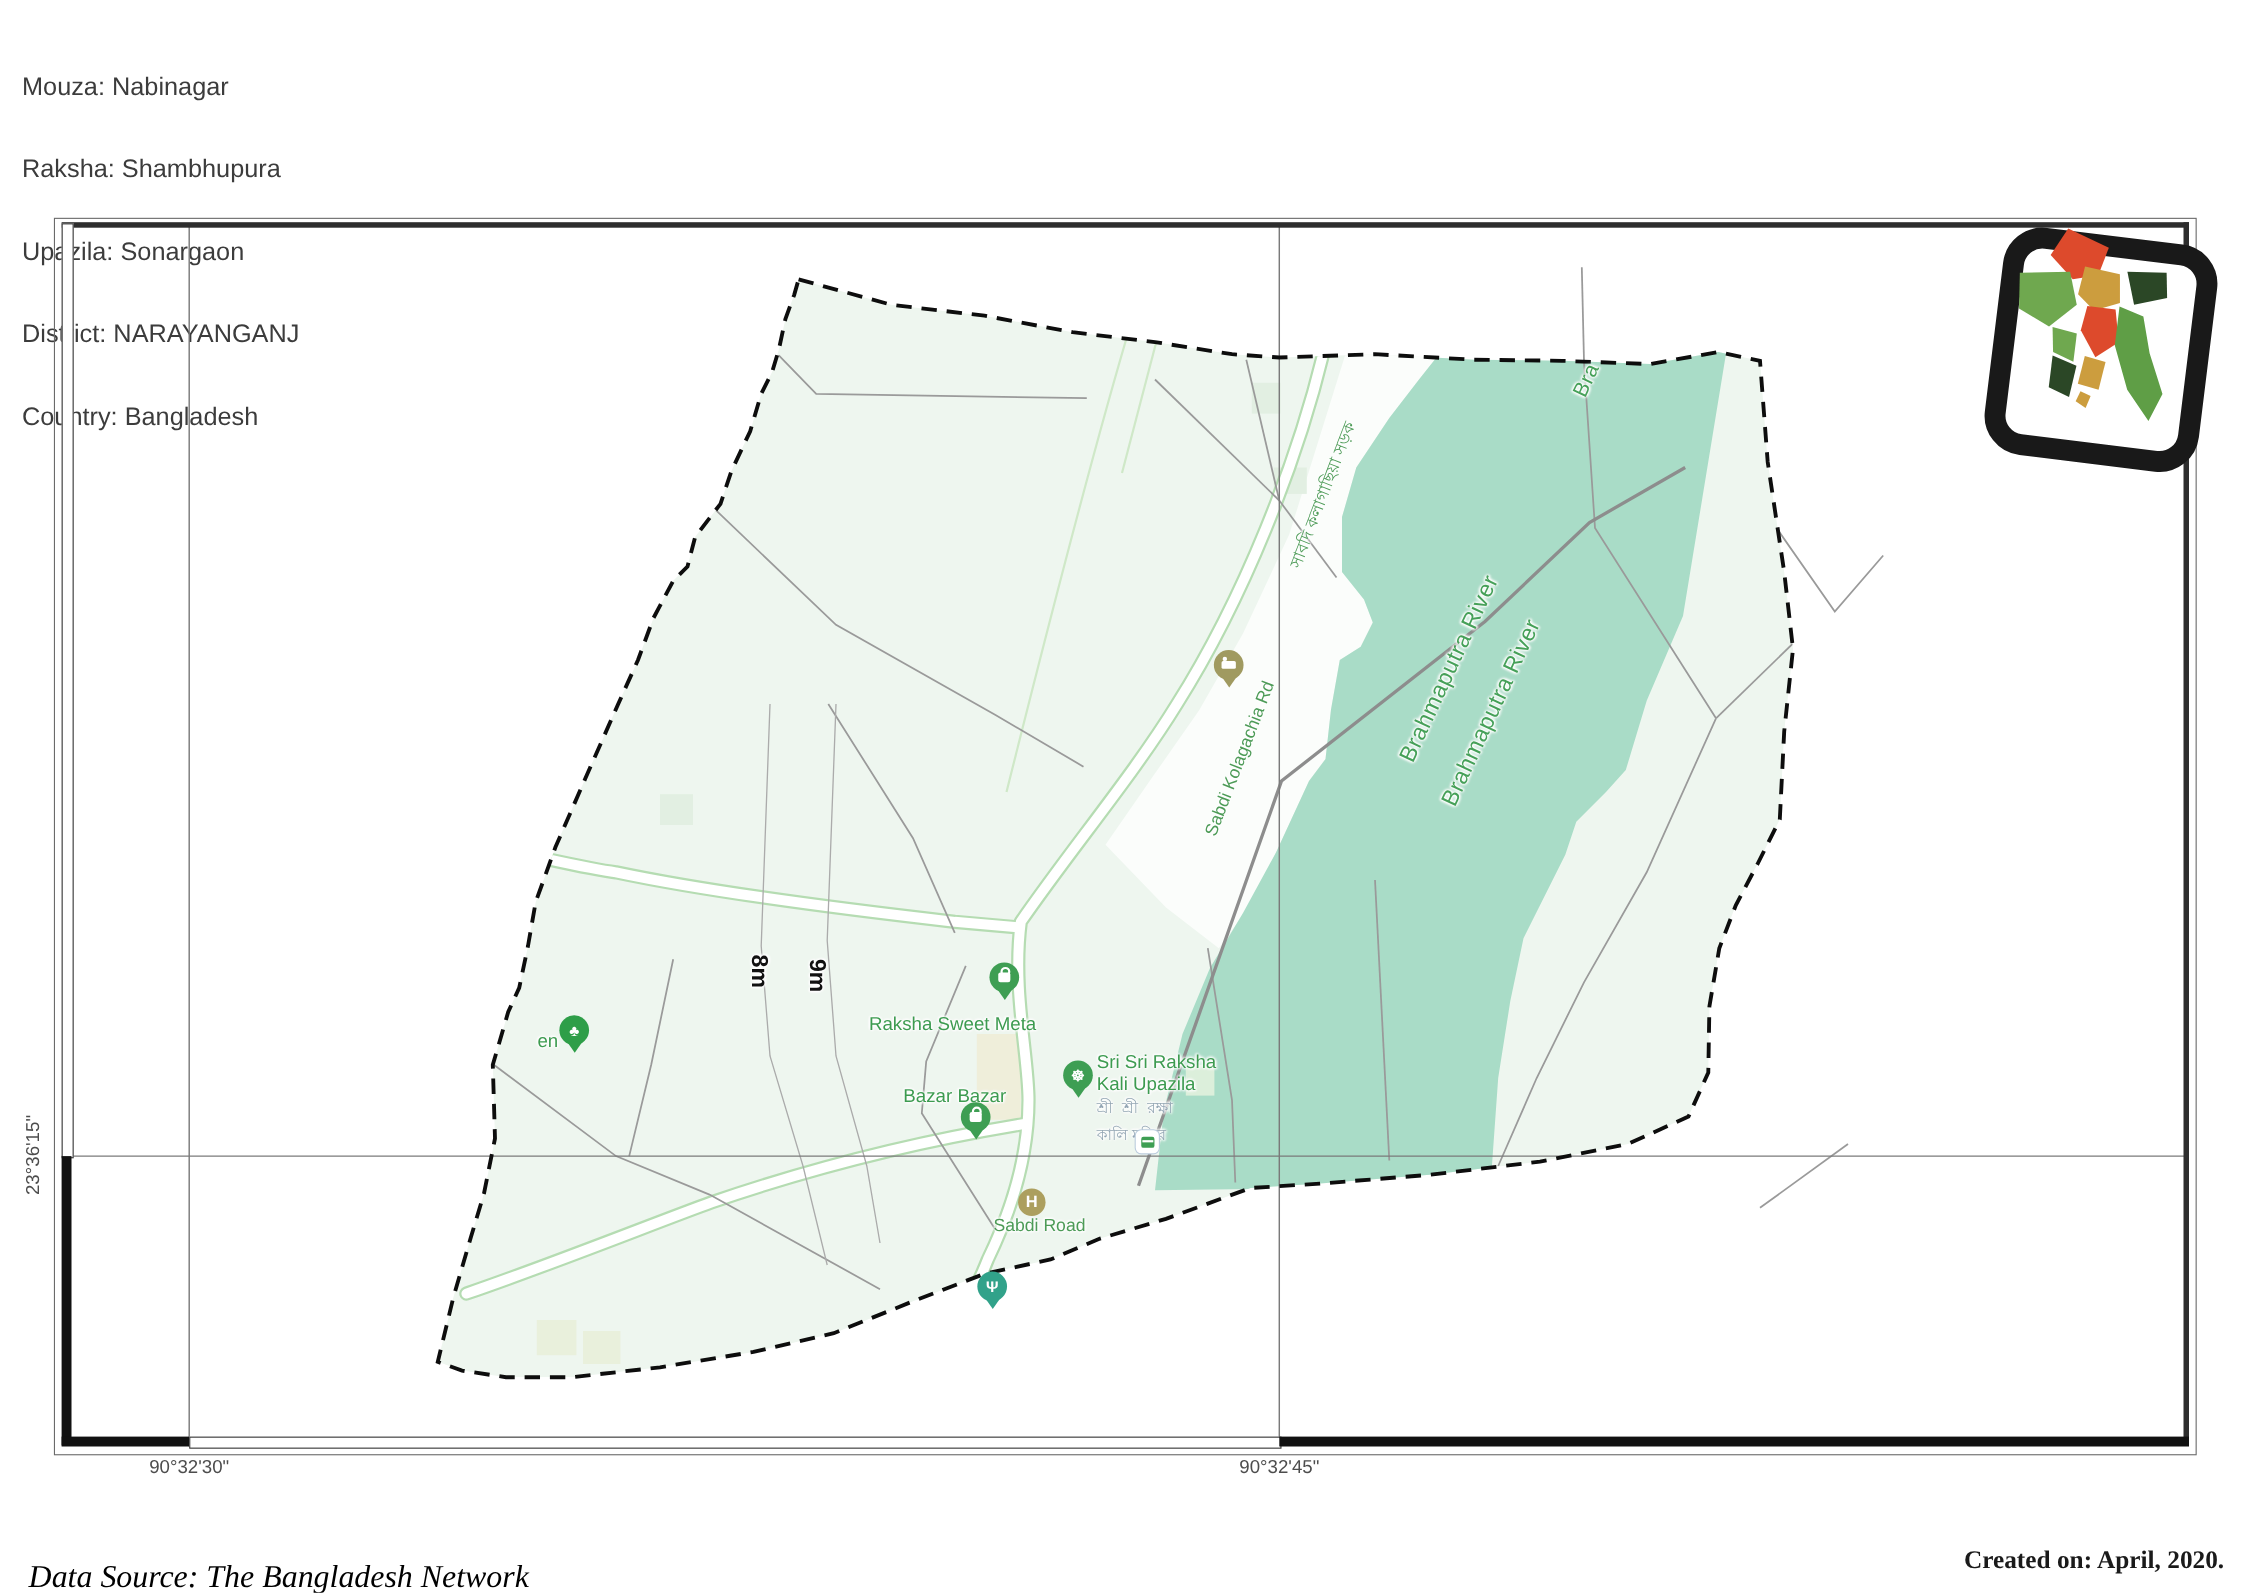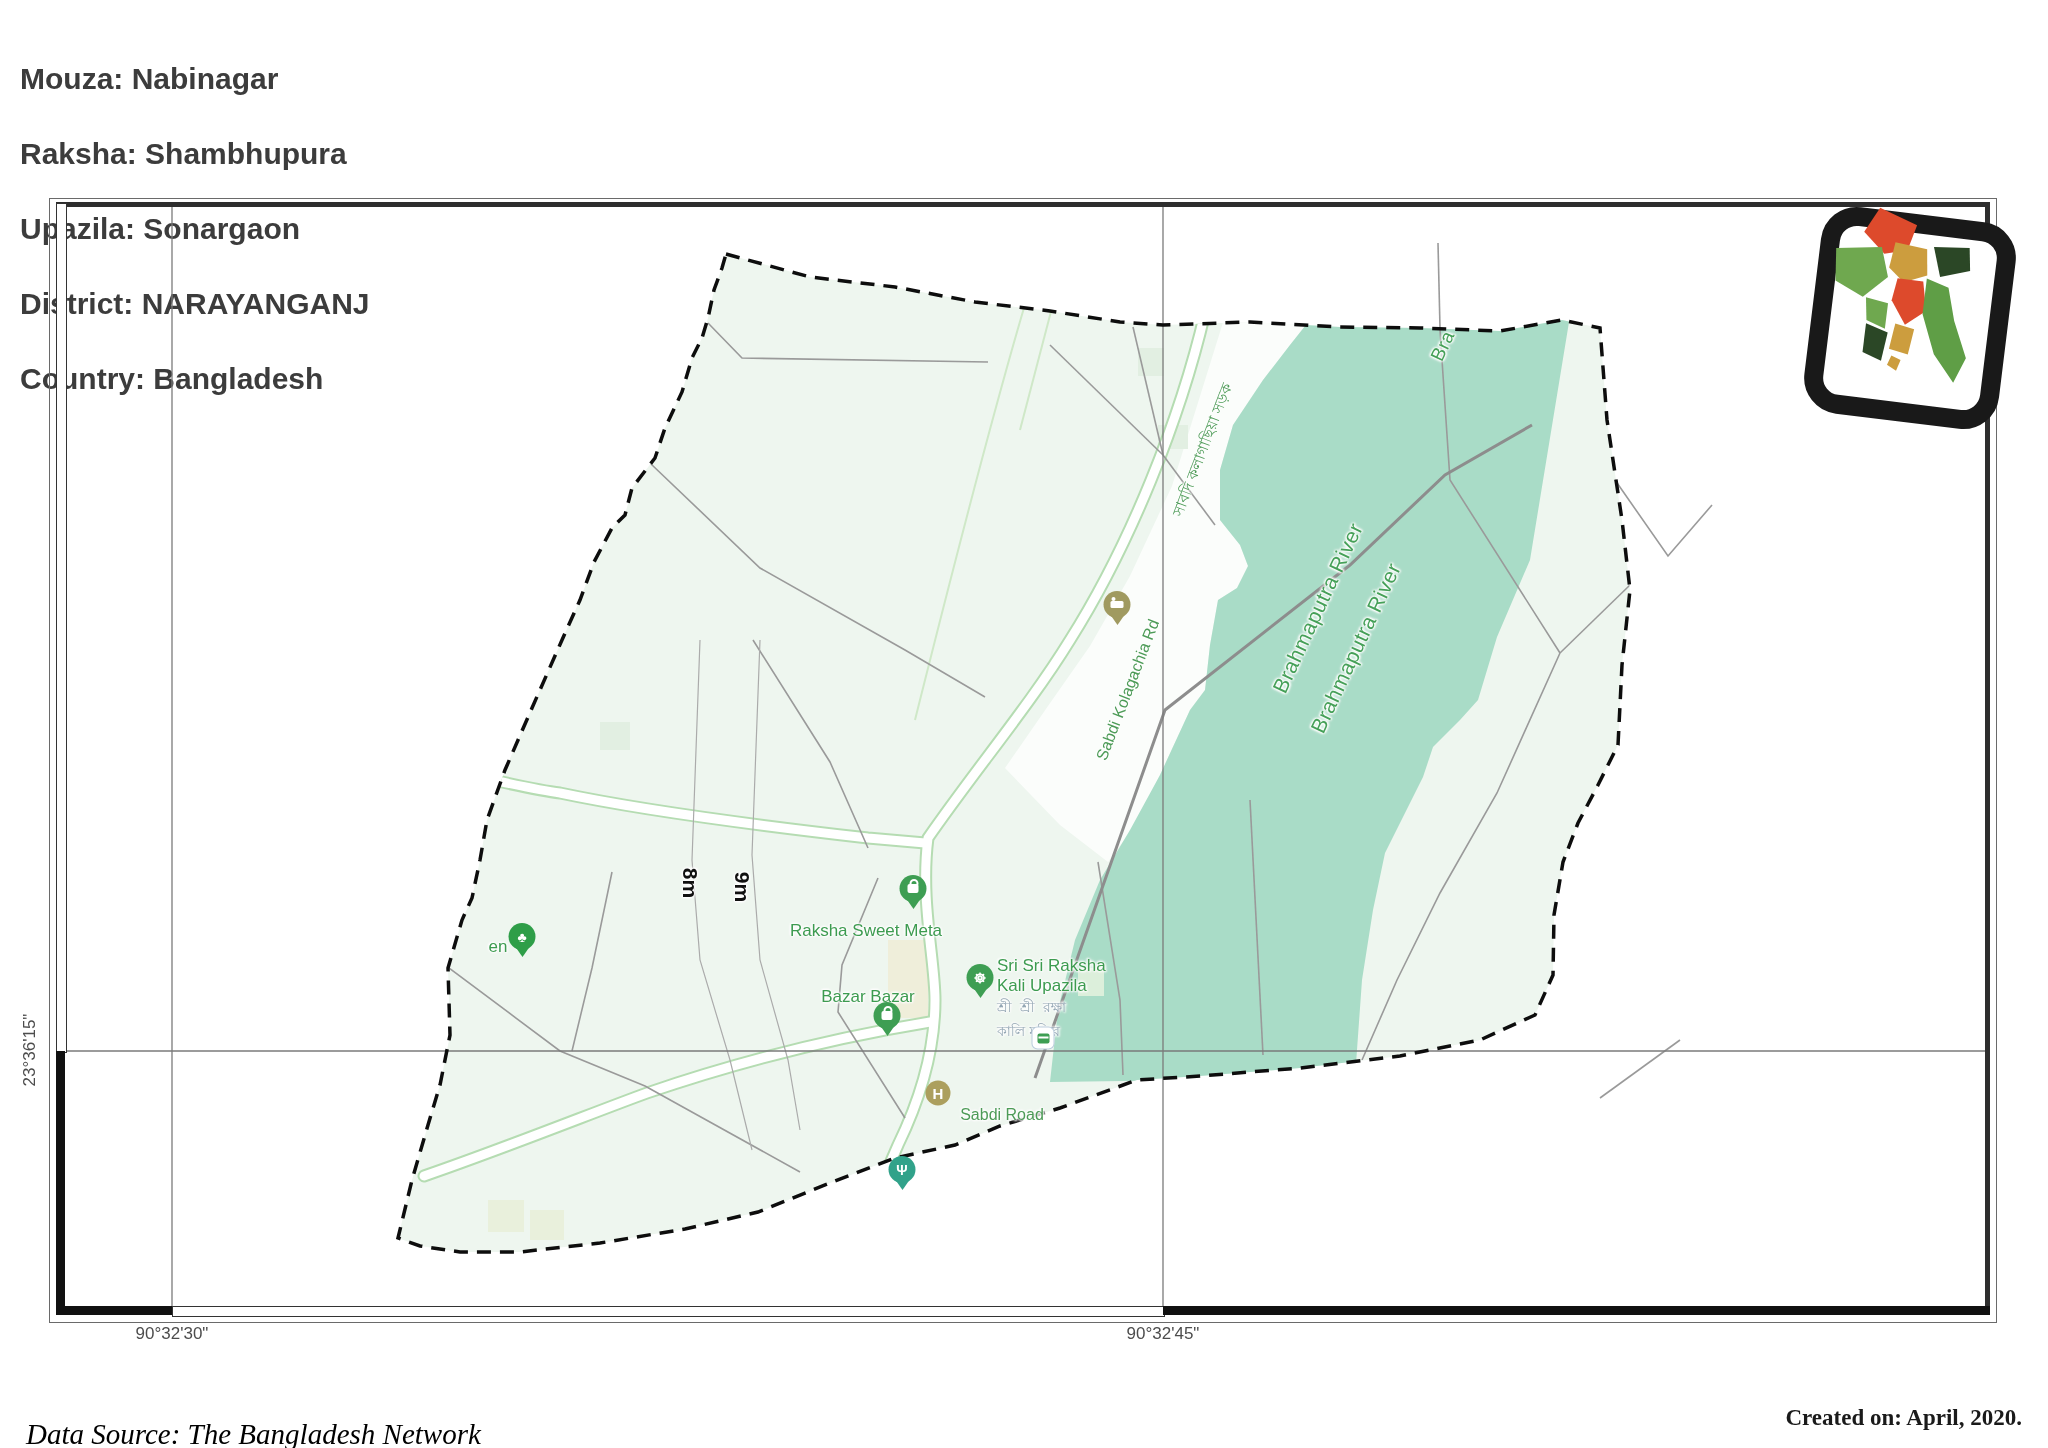--- a/index.html
+++ b/index.html
@@ -1,20 +1,20 @@
 <!DOCTYPE html>
 <html><head>
 <meta charset="utf-8">
 <style>
   html,body{margin:0;padding:0;background:#ffffff;}
   body{width:2048px;height:1448px;position:relative;font-family:"Liberation Sans",sans-serif;overflow:hidden;}
   .abs{position:absolute;}
 
   
-  .hdr{left:20px;top:16px;font-size:30px;font-weight:bold;color:#3c3c3c;line-height:25px;white-space:pre;}
+  .hdr{left:20px;top:16px;font-size:23px;font-weight:normal;color:#3c3c3c;line-height:25px;white-space:pre;}
 
   
   .outer-frame{left:49px;top:198px;width:1946px;height:1123px;border:1px solid #6a6a6a;}
   .top-border{left:56px;top:202px;width:1934px;height:5px;background:#2e2e2e;}
   .right-border{left:1985px;top:202px;width:5px;height:1112px;background:#2e2e2e;}
   .band{background:#111;}
   .band.white{background:#fff;border:1px solid #333;}
   
   .lb1{left:56px;top:203px;width:9px;height:848px;}
   .lb2{left:56px;top:1051px;width:9px;height:263px;}
@@ -176,21 +176,21 @@
 
 <div class="abs axis-label" style="left:172px;top:1324px;">90°32'30"</div>
 <div class="abs axis-label" style="left:1163px;top:1324px;">90°32'45"</div>
 <div class="abs axis-label-left" style="left:30px;top:1050px;">23°36'15"</div>
 
 <div class="abs mlabel contour" style="left:690px;top:883px;transform:translate(-50%,-50%) rotate(90deg);">8m</div>
 <div class="abs mlabel contour" style="left:742px;top:887px;transform:translate(-50%,-50%) rotate(90deg);">9m</div>
 
 <div class="abs mlabel roadlbl" style="left:1128px;top:690px;transform:translate(-50%,-50%) rotate(-69deg);">Sabdi Kolagachia Rd</div>
 <div class="abs mlabel roadlbl" style="left:1203px;top:450px;font-size:15px;transform:translate(-50%,-50%) rotate(-69deg);">সাবদি কলাগাছিয়া সড়ক</div>
-<div class="abs mlabel roadlbl" style="left:1002px;top:1097px;margin-top:18px;">Sabdi Road</div>
+<div class="abs mlabel roadlbl" style="left:945px;top:1097px;margin-top:18px;">Sabdi Road</div>
 
 <div class="abs mlabel riverlbl" style="left:1318px;top:608px;transform:translate(-50%,-50%) rotate(-65deg);">Brahmaputra River</div>
 <div class="abs mlabel riverlbl" style="left:1356px;top:648px;transform:translate(-50%,-50%) rotate(-65deg);">Brahmaputra River</div>
 <div class="abs mlabel riverlbl" style="left:1443px;top:346px;font-size:19px;transform:translate(-50%,-50%) rotate(-65deg);">Bra</div>
 
 <div class="abs mlabel poi" style="left:866px;top:931px;">Raksha Sweet Meta</div>
 <div class="abs mlabel poi" style="left:868px;top:997px;">Bazar Bazar</div>
 
 <div class="abs" style="left:997px;top:956px;">
   <div class="mlabel poi leftalign" style="position:relative;transform:none;">Sri Sri Raksha</div>

